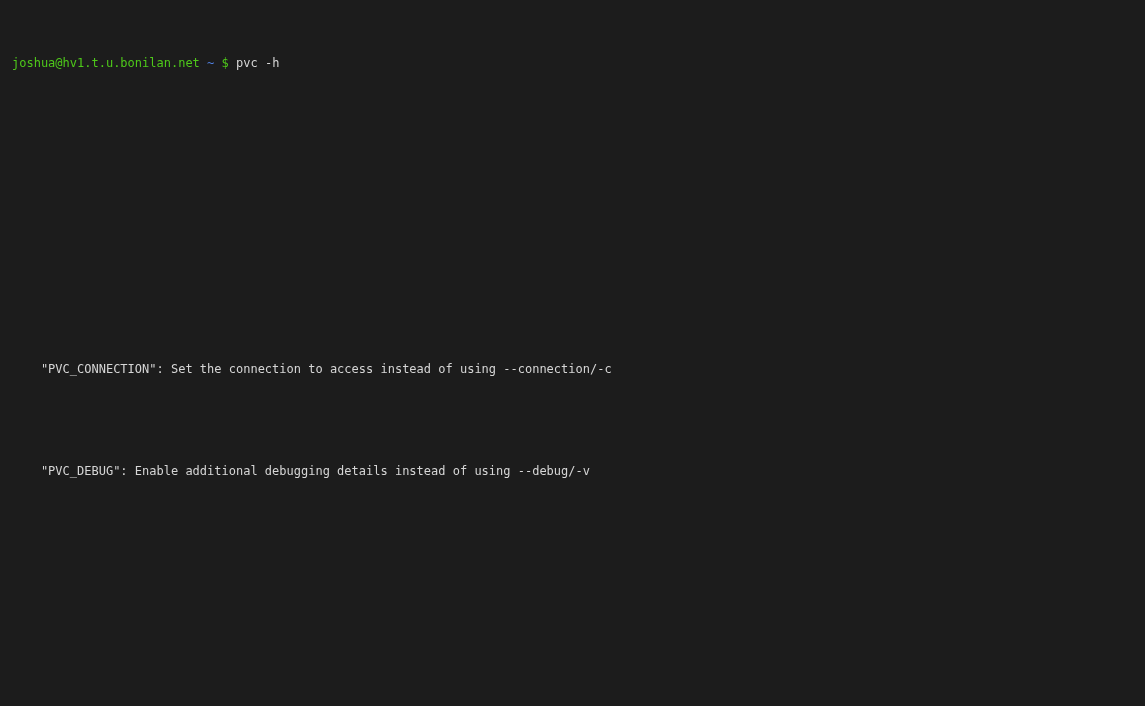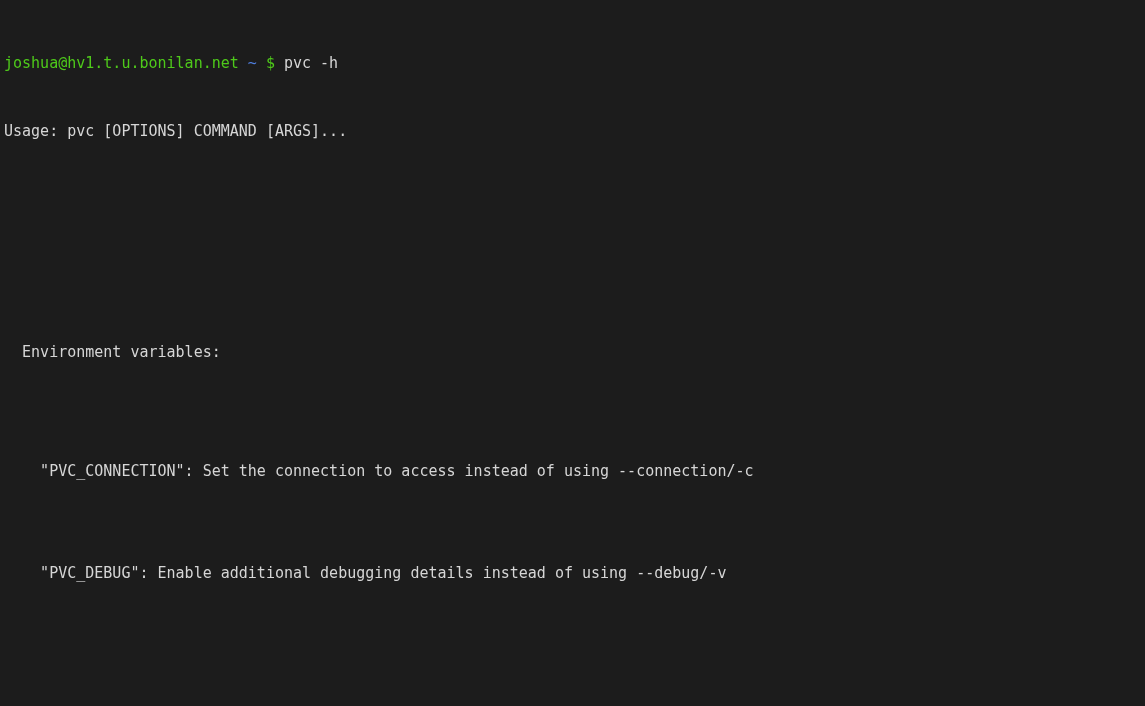--- a/index.html
+++ b/index.html
@@ -14,24 +14,24 @@
     overflow: hidden;
     font-family: "DejaVu Sans Mono", "Liberation Mono", monospace;
   }
   #terminal {
     position: relative;
     width: 1145px;
     height: 706px;
     background: #1c1c1c;
     color: #d6d6d6;
     font-family: "DejaVu Sans Mono", "Liberation Mono", monospace;
-    font-size: 15px;
+    font-size: 12px;
     line-height: 17px;
     letter-spacing: 0px;
-    padding: 4px 0 0 4px;
+    padding: 4px 0 0 12px;
     box-sizing: border-box;
     overflow: hidden;
     white-space: pre;
   }
   .line {
     height: 17px;
     white-space: pre;
     overflow: visible;
   }
   .blank { height: 17px; }
@@ -41,28 +41,26 @@
   .c-cmd { color: #d6d6d6; }
   .c-out { color: #d6d6d6; }
 </style>
 </head>
 <body>
 
 <div id="terminal" style="background-color: rgb(28, 28, 28); color: rgb(214, 214, 214);">
 
   <div class="line"><span class="c-prompt-user">joshua@hv1.t.u.bonilan.net</span><span class="c-out"> </span><span class="c-prompt-tilde">~</span><span class="c-out"> </span><span class="c-prompt-sym">$</span><span class="c-out"> </span><span class="c-cmd">pvc -h</span></div>
 
-  <div class="line c-out">Usage: pvc [OPTIONS] COMMAND [ARGS]...</div>
 
   <div class="blank"></div>
 
 
   <div class="blank"></div>
 
-  <div class="line c-out">  Environment variables:</div>
 
   <div class="blank"></div>
   <div class="line c-out">    "PVC_CONNECTION": Set the connection to access instead of using --connection/-c</div>
   <div class="blank"></div>
   <div class="line c-out">    "PVC_DEBUG": Enable additional debugging details instead of using --debug/-v</div>
   <div class="blank"></div>
   
   
   
   

